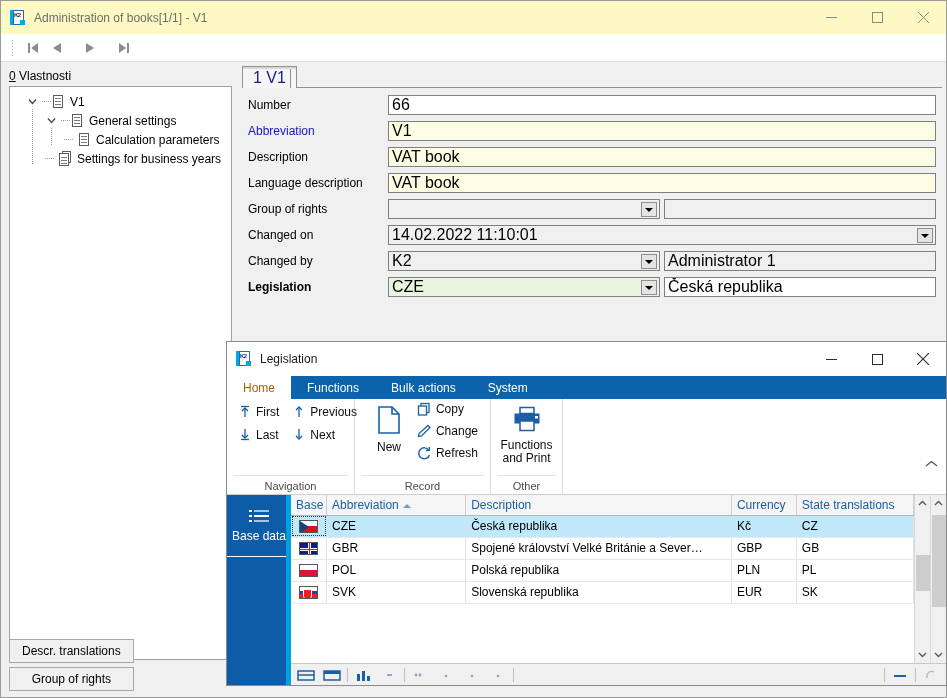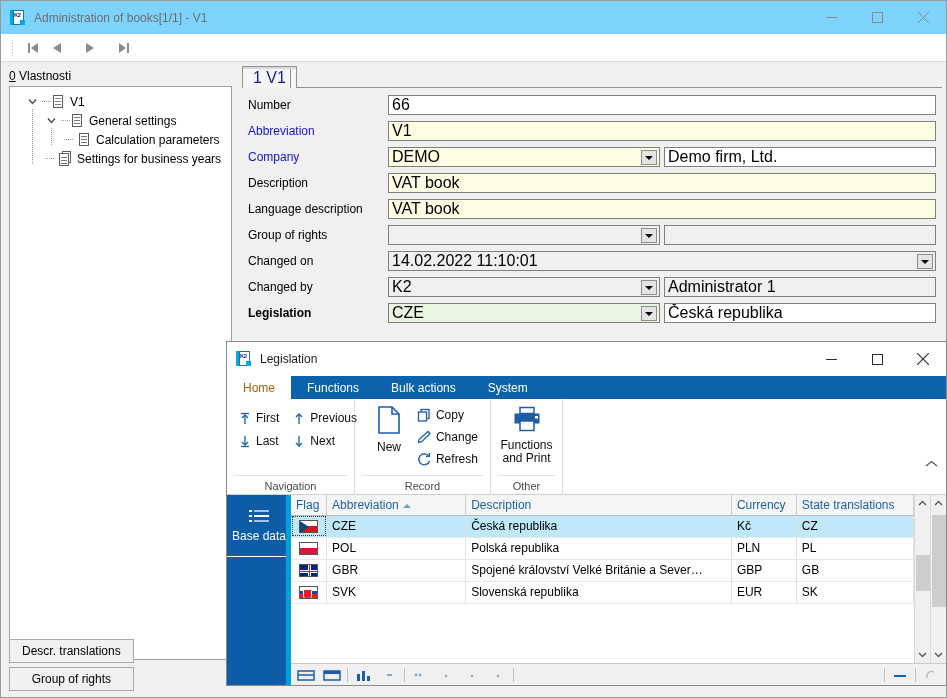--- a/index.html
+++ b/index.html
@@ -16,21 +16,21 @@
   
   #main-window {
     position: absolute; left: 0; top: 0;
     width: 947px; height: 698px;
     background: #f0f0f0;
     border: 1px solid #9a9a9a;
     display: flex; flex-direction: column;
   }
 
   .titlebar {
-    height: 33px; background: #7dd3fc;
+    height: 33px; background: #fef9c3;
     display: flex; align-items: center;
     flex: none;
   }
   .tb-icon {
     width: 16px; height: 16px; margin-left: 9px; margin-right: 8px;
     position: relative; flex: none;
   }
   .k2-logo {
     width: 16px; height: 15px; position: relative;
   }
@@ -235,21 +235,21 @@
   }
   .rgroup .items { flex: 1; display: flex; align-items: flex-start; padding: 6px 10px 0 10px; }
   .rgroup .gname {
     height: 20px; display: flex; align-items: center; justify-content: center;
     font-size: 11px; color: #4a4a4a;
     border-top: 1px solid #e2e2e2;
     margin: 0 6px;
   }
   .navcol { display: flex; flex-direction: column; gap: 3px; margin-right: 10px; }
   .ritem {
-    display: flex; align-items: flex-end; gap: 5px;
+    display: flex; align-items: flex-start; gap: 5px;
     font-size: 12px; color: #0d0d0d; height: 20px;
     padding: 0 2px; white-space: nowrap;
   }
   .ritem svg { display: block; flex: none; }
   .rbig {
     display: flex; flex-direction: column; align-items: center;
     width: 58px; padding-top: 4px;
   }
   .rbig .cap { font-size: 12px; color: #0d0d0d; margin-top: 4px; text-align: center; line-height: 13px; }
   .ribbon-collapse {
@@ -510,32 +510,20 @@
         </div>
       </div>
 
       <div class="frow">
         <div class="flabel req">Abbreviation</div>
         <div class="finput yellow" style="width:548px;">
           <span>V1</span>
         </div>
       </div>
 
-      <div class="frow">
-        <div class="flabel req">Company</div>
-        <div class="finput yellow fcombo" style="width:272px;">
-          <span>DEMO</span>
-          <span class="ddbtn">
-              <i></i>
-            </span>
-        </div>
-        <div class="finput white" style="width:272px; margin-left:4px;">
-          <span>Demo firm, Ltd.</span>
-        </div>
-      </div>
 
       <div class="frow">
         <div class="flabel">Description</div>
         <div class="finput yellow" style="width:548px;">
           <span>VAT book</span>
         </div>
       </div>
 
       <div class="frow">
         <div class="flabel">Language description</div>
@@ -781,48 +769,48 @@
           <table class="grid">
             <colgroup>
               <col style="width:34px">
                 <col style="width:133px">
                 <col style="width:254px">
                 <col style="width:62px">
                 <col style="width:112px">
             </colgroup>
             <thead>
               <tr>
-                <th><span>Flag</span></th>
+                <th><span>Base</span></th>
                 <th><span>Abbreviation</span><i class="sortarrow"></i></th>
                 <th><span>Description</span></th>
                 <th><span>Currency</span></th>
                 <th><span>State translations</span></th>
               </tr>
             </thead>
             <tbody>
               <tr class="sel">
                 <td class="flagcell"><span class="flag flag-cz"></span></td>
                 <td>CZE</td>
                 <td>Česká republika</td>
                 <td>Kč</td>
                 <td>CZ</td>
               </tr>
               <tr>
+                <td class="flagcell"><span class="flag flag-gb"><i></i><u></u></span></td>
+                <td>GBR</td>
+                <td>Spojené království Velké Británie a Sever…</td>
+                <td>GBP</td>
+                <td>GB</td>
+              </tr>
+              <tr>
                 <td class="flagcell"><span class="flag flag-pl"></span></td>
                 <td>POL</td>
                 <td>Polská republika</td>
                 <td>PLN</td>
                 <td>PL</td>
-              </tr>
-              <tr>
-                <td class="flagcell"><span class="flag flag-gb"><i></i><u></u></span></td>
-                <td>GBR</td>
-                <td>Spojené království Velké Británie a Sever…</td>
-                <td>GBP</td>
-                <td>GB</td>
               </tr>
               <tr>
                 <td class="flagcell"><span class="flag flag-sk"></span></td>
                 <td>SVK</td>
                 <td>Slovenská republika</td>
                 <td>EUR</td>
                 <td>SK</td>
               </tr>
             </tbody>
           </table>

